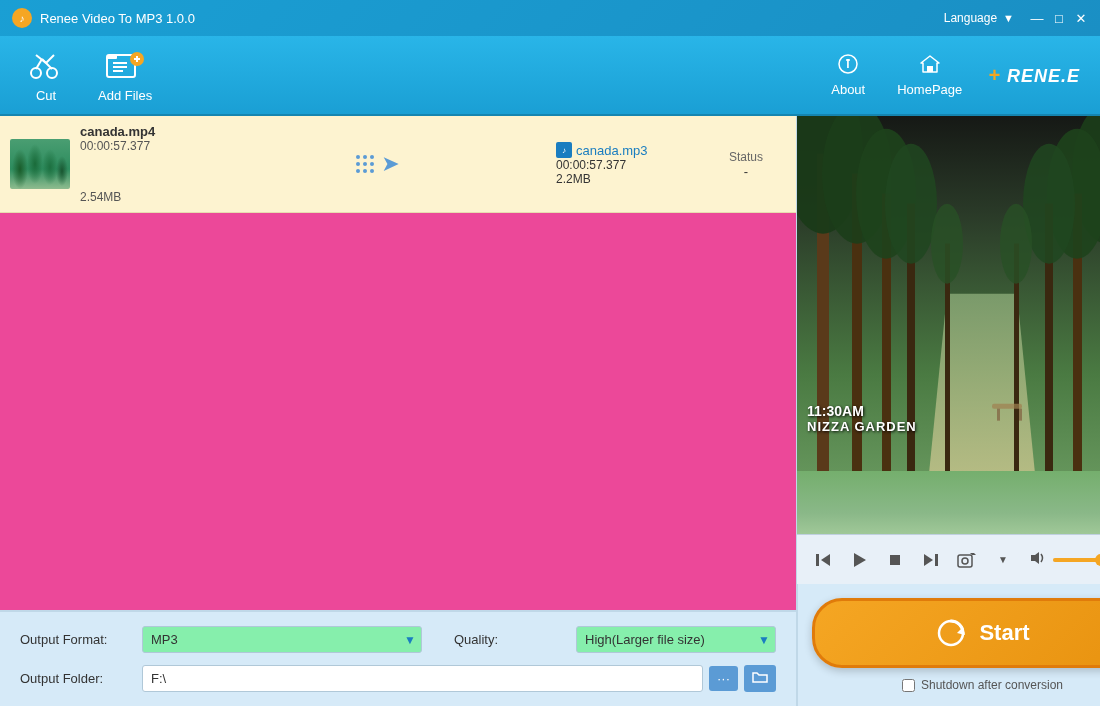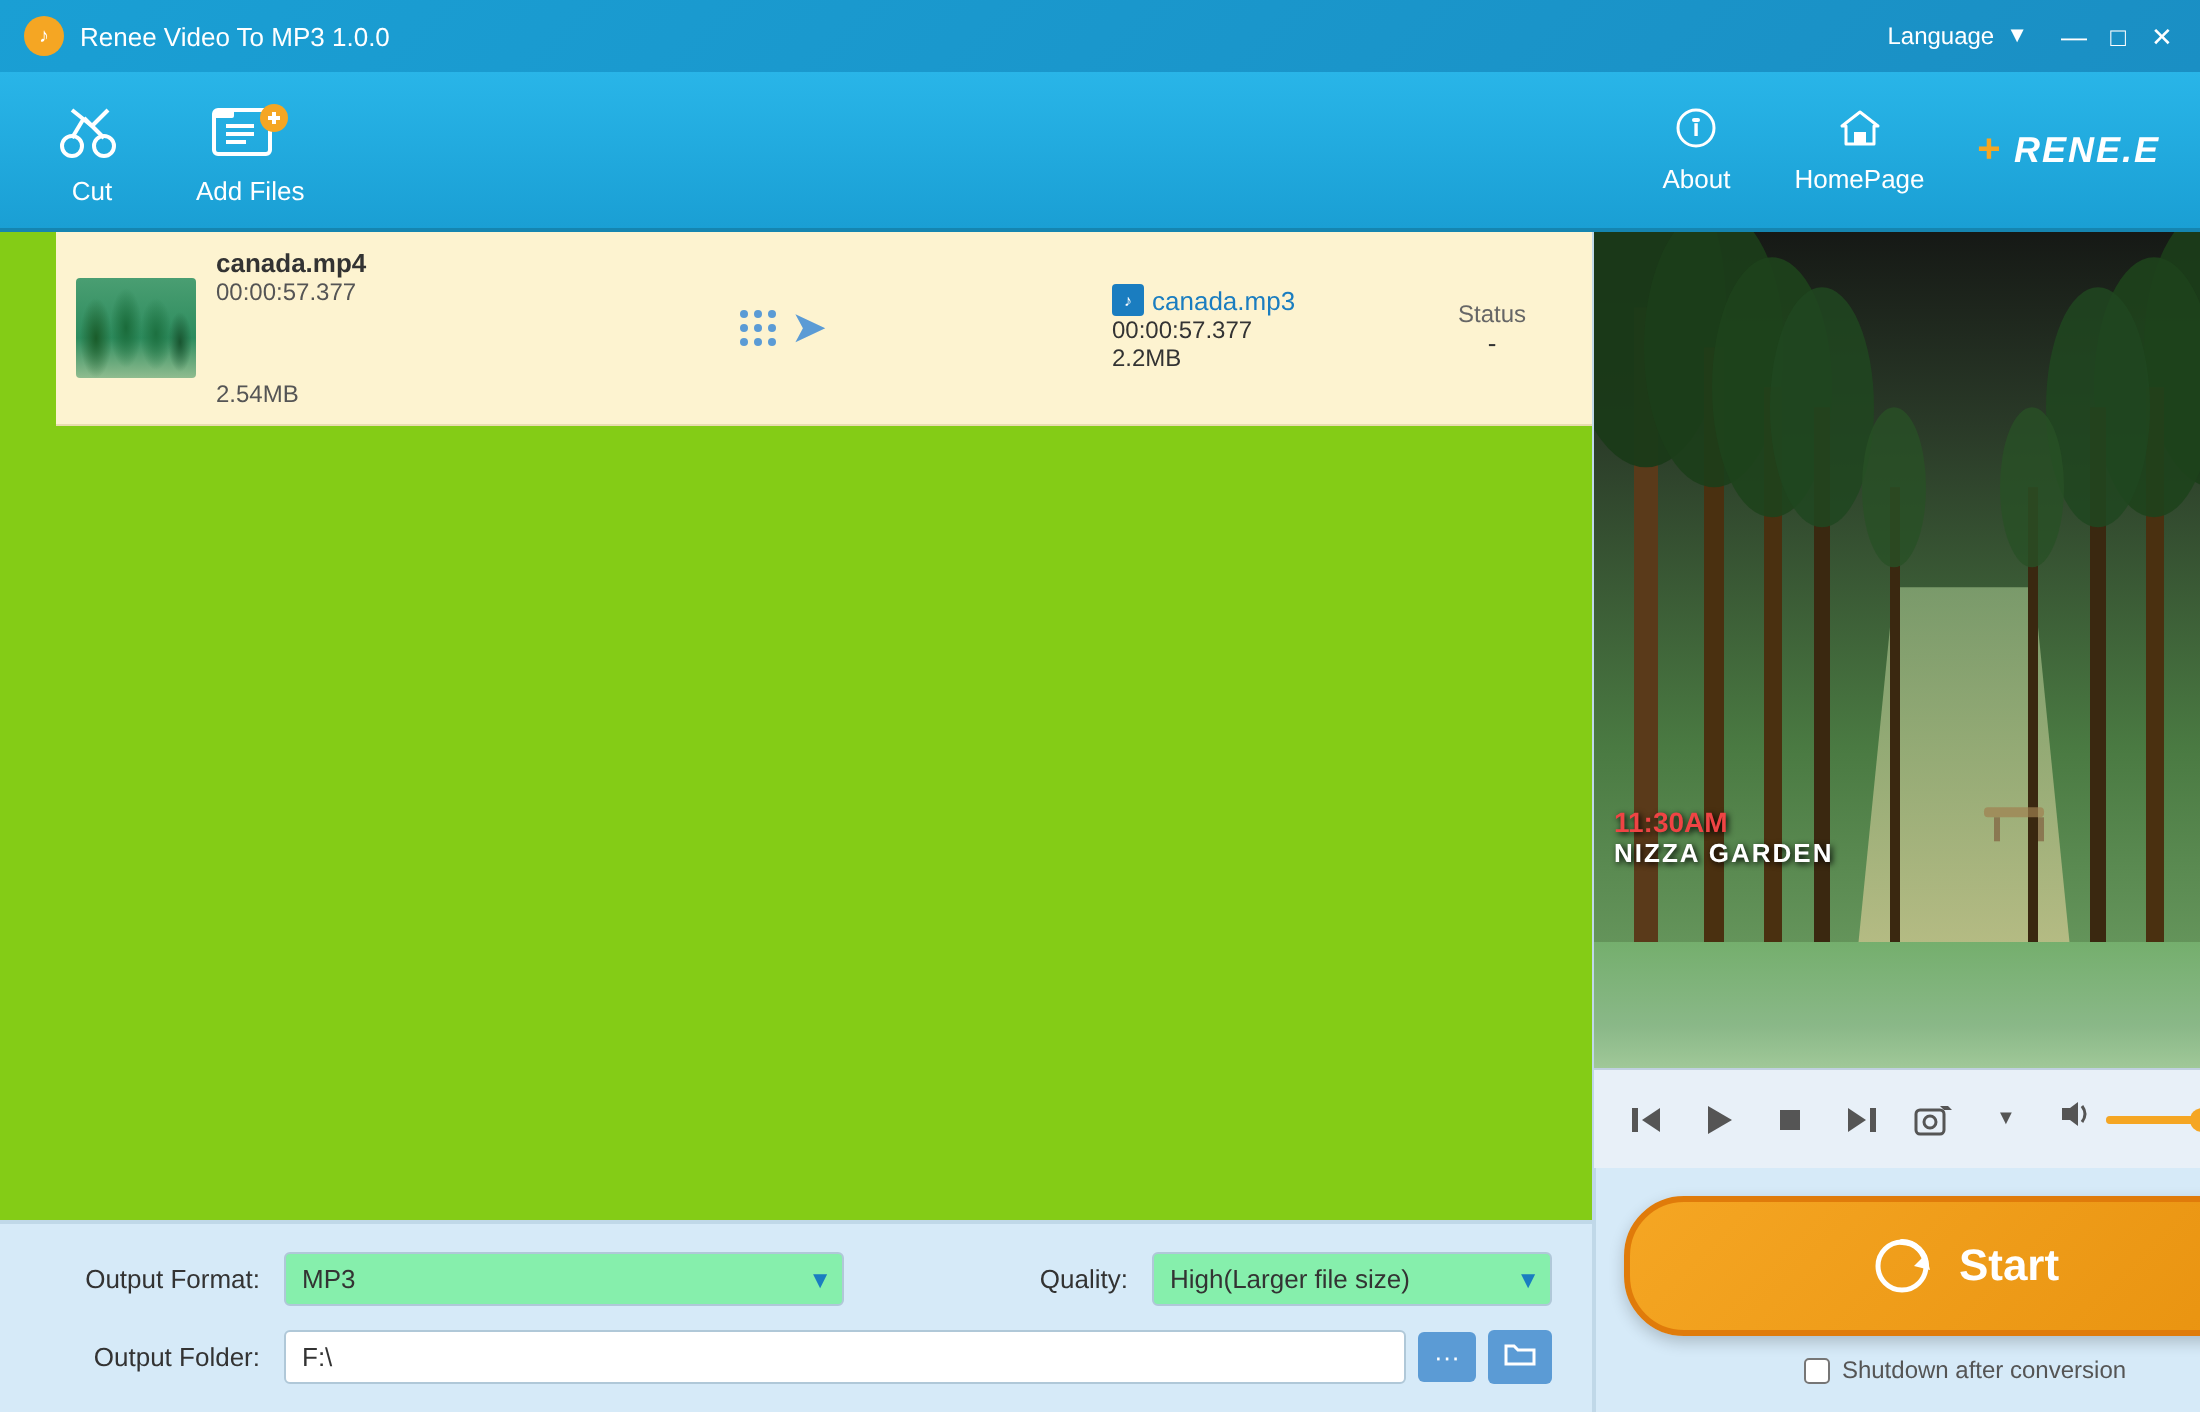--- a/index.html
+++ b/index.html
@@ -100,22 +100,21 @@
       display: flex;
       flex-direction: column;
       background: #eaf4fb;
       border-right: 1px solid #c0d8e8;
     }
 
     
     #file-list {
       flex: 1;
       overflow-y: auto;
-      background: #84cc16;
-      padding-left: 28px;
+      background: #ec4899;
     }
 
     .file-row {
       display: flex;
       align-items: center;
       background: #fdf3d0;
       border-bottom: 1px solid #e8ddb0;
       padding: 8px 10px;
       gap: 10px;
       min-height: 70px;
@@ -263,21 +262,20 @@
     }
     .setting-row {
       display: flex;
       align-items: center;
       gap: 12px;
     }
     .setting-label {
       font-size: 13px;
       color: #333;
       min-width: 110px;
-      text-align: right;
     }
     .setting-select {
       border: 1px solid #b0c8d8;
       background: #86efac;
       padding: 5px 8px;
       border-radius: 3px;
       font-size: 13px;
       color: #333;
       cursor: pointer;
       outline: none;
@@ -679,21 +677,21 @@
         <ellipse cx="150" cy="150" rx="16" ry="40" fill="#285025" opacity="0.8"></ellipse>
         <rect x="217" y="150" width="5" height="250" fill="#3a2810"></rect>
         <ellipse cx="219" cy="150" rx="16" ry="40" fill="#285025" opacity="0.8"></ellipse>
 
         <rect x="195" y="310" width="30" height="5" rx="2" fill="#a08050" opacity="0.7"></rect>
         <rect x="200" y="315" width="3" height="12" fill="#806040" opacity="0.7"></rect>
         <rect x="222" y="315" width="3" height="12" fill="#806040" opacity="0.7"></rect>
       </svg>
 
       <div class="timestamp-overlay">
-        <div style="font-size:14px;color:#ef4444;text-shadow:1px 1px 3px #000;">11:30AM</div>
+        <div style="font-size:14px;color:#ffffff;text-shadow:1px 1px 3px #000;">11:30AM</div>
         <div style="font-size:13px;color:white;text-shadow:1px 1px 3px #000;font-weight:bold;letter-spacing:1px;">NIZZA GARDEN</div>
       </div>
     </div>
 
     <div id="player-controls">
       <div class="ctrl-btn">
         <svg width="16" height="16" viewBox="0 0 16 16">
             <polygon points="15,2 6,8 15,14" fill="#555"></polygon>
             <rect x="1" y="2" width="3" height="12" fill="#555"></rect>
           </svg>

